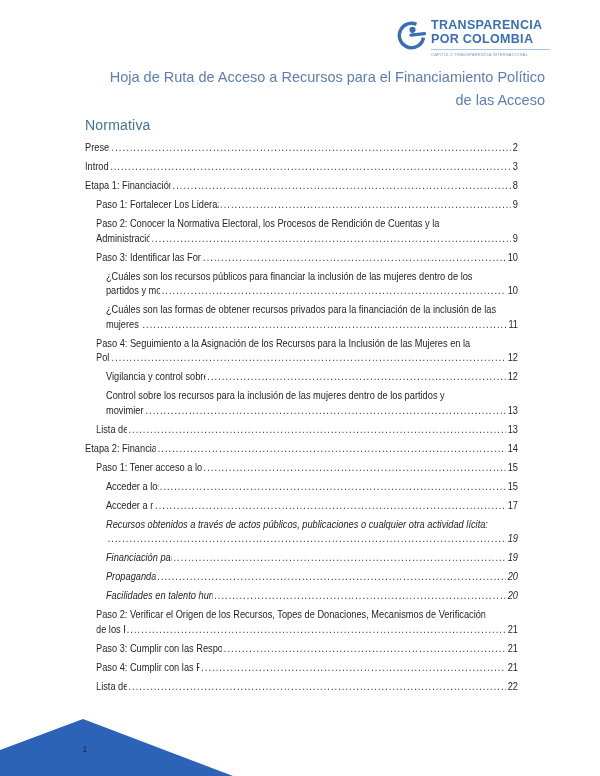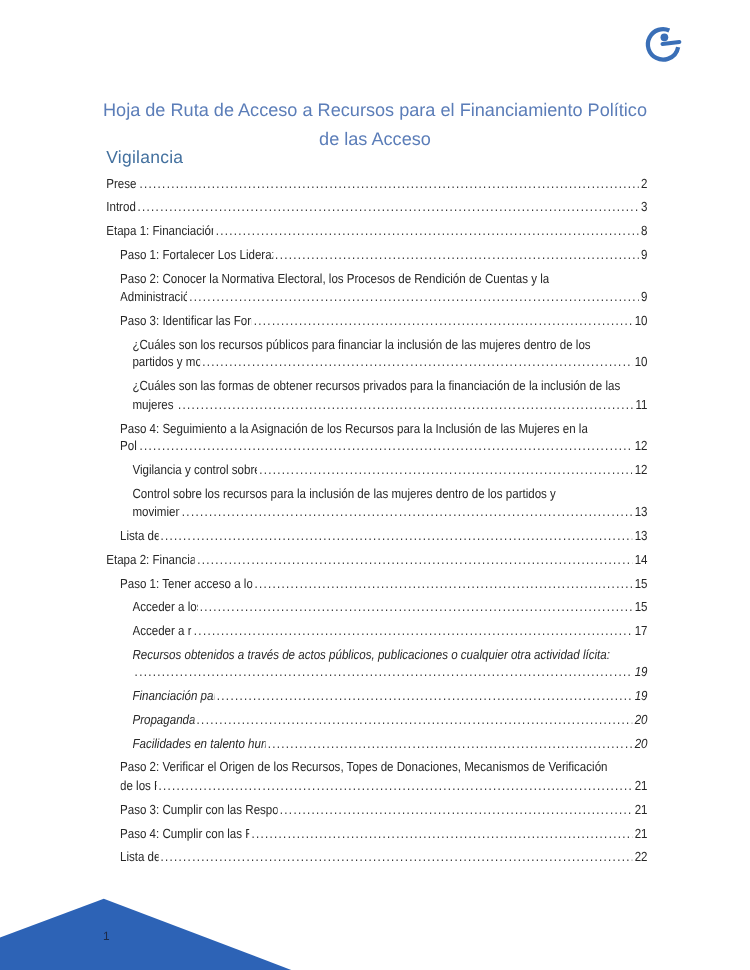--- a/index.html
+++ b/index.html
@@ -17,21 +17,21 @@
   .logo-text { color: #3a6fb7; font-weight: 700; font-size: 12.5px; line-height: 13.5px; letter-spacing: 0.3px; }
   .tagline-wrap { border-top: 1px solid #a9c3e0; margin-top: 2.5px; padding-top: 1px; width: 119px; }
   .tagline {
     font-weight: 400; color: #7aa0cc; font-size: 6px; letter-spacing: 0.3px;
     white-space: nowrap; transform: scale(0.68); transform-origin: left top;
   }
 
   
   .title {
     position: absolute; top: 66px; left: 55px; right: 55px;
-    margin: 12px; text-align: center;
+    margin: 0; text-align: right;
     font-size: 14.5px; font-weight: 400; line-height: 23px;
     color: #5b7db8;
   }
   .contents-heading {
     position: absolute; top: 117px; left: 85px; margin: 0;
     font-size: 14px; font-weight: 400; letter-spacing: 0.2px;
     color: #44719f;
   }
 
   
@@ -68,25 +68,32 @@
 <body>
 
 <div class="page">
 
   <div class="logo">
     <svg width="31" height="31" viewBox="0 0 31 31">
       <circle cx="15.5" cy="15.5" r="12.2" fill="none" stroke="#3a6fb7" stroke-width="3.4" stroke-dasharray="60 17" stroke-dashoffset="-6" transform="rotate(-18 15.5 15.5)"></circle>
       <circle cx="16.5" cy="9.8" r="3.1" fill="#3a6fb7"></circle>
       <path d="M15 15.2 L28.5 13.6" stroke="#3a6fb7" stroke-width="3.2" stroke-linecap="round" fill="none"></path>
     </svg>
+    <div class="logo-text">
+      <div>TRANSPARENCIA</div>
+      <div>POR COLOMBIA</div>
+      <div class="tagline-wrap">
+        <div class="tagline">CAPÍTULO TRANSPARENCIA INTERNACIONAL</div>
+      </div>
+    </div>
   </div>
 
   <h1 class="title"><span>Hoja de Ruta de Acceso a Recursos para el Financiamiento Político</span><br><span>de las Acceso</span></h1>
 
-  <h2 class="contents-heading">Vigilancia</h2>
+  <h2 class="contents-heading">Normativa</h2>
 
   <div class="toc">
       <div class="toc-line ind0">
         <span class="txt">Presentación</span>
         <span class="lead">................................................................................................................................................................................................................................................</span>
         <span class="pg">2</span>
       </div>
       <div class="toc-line ind0">
         <span class="txt">Introducción</span>
         <span class="lead">................................................................................................................................................................................................................................................</span>

